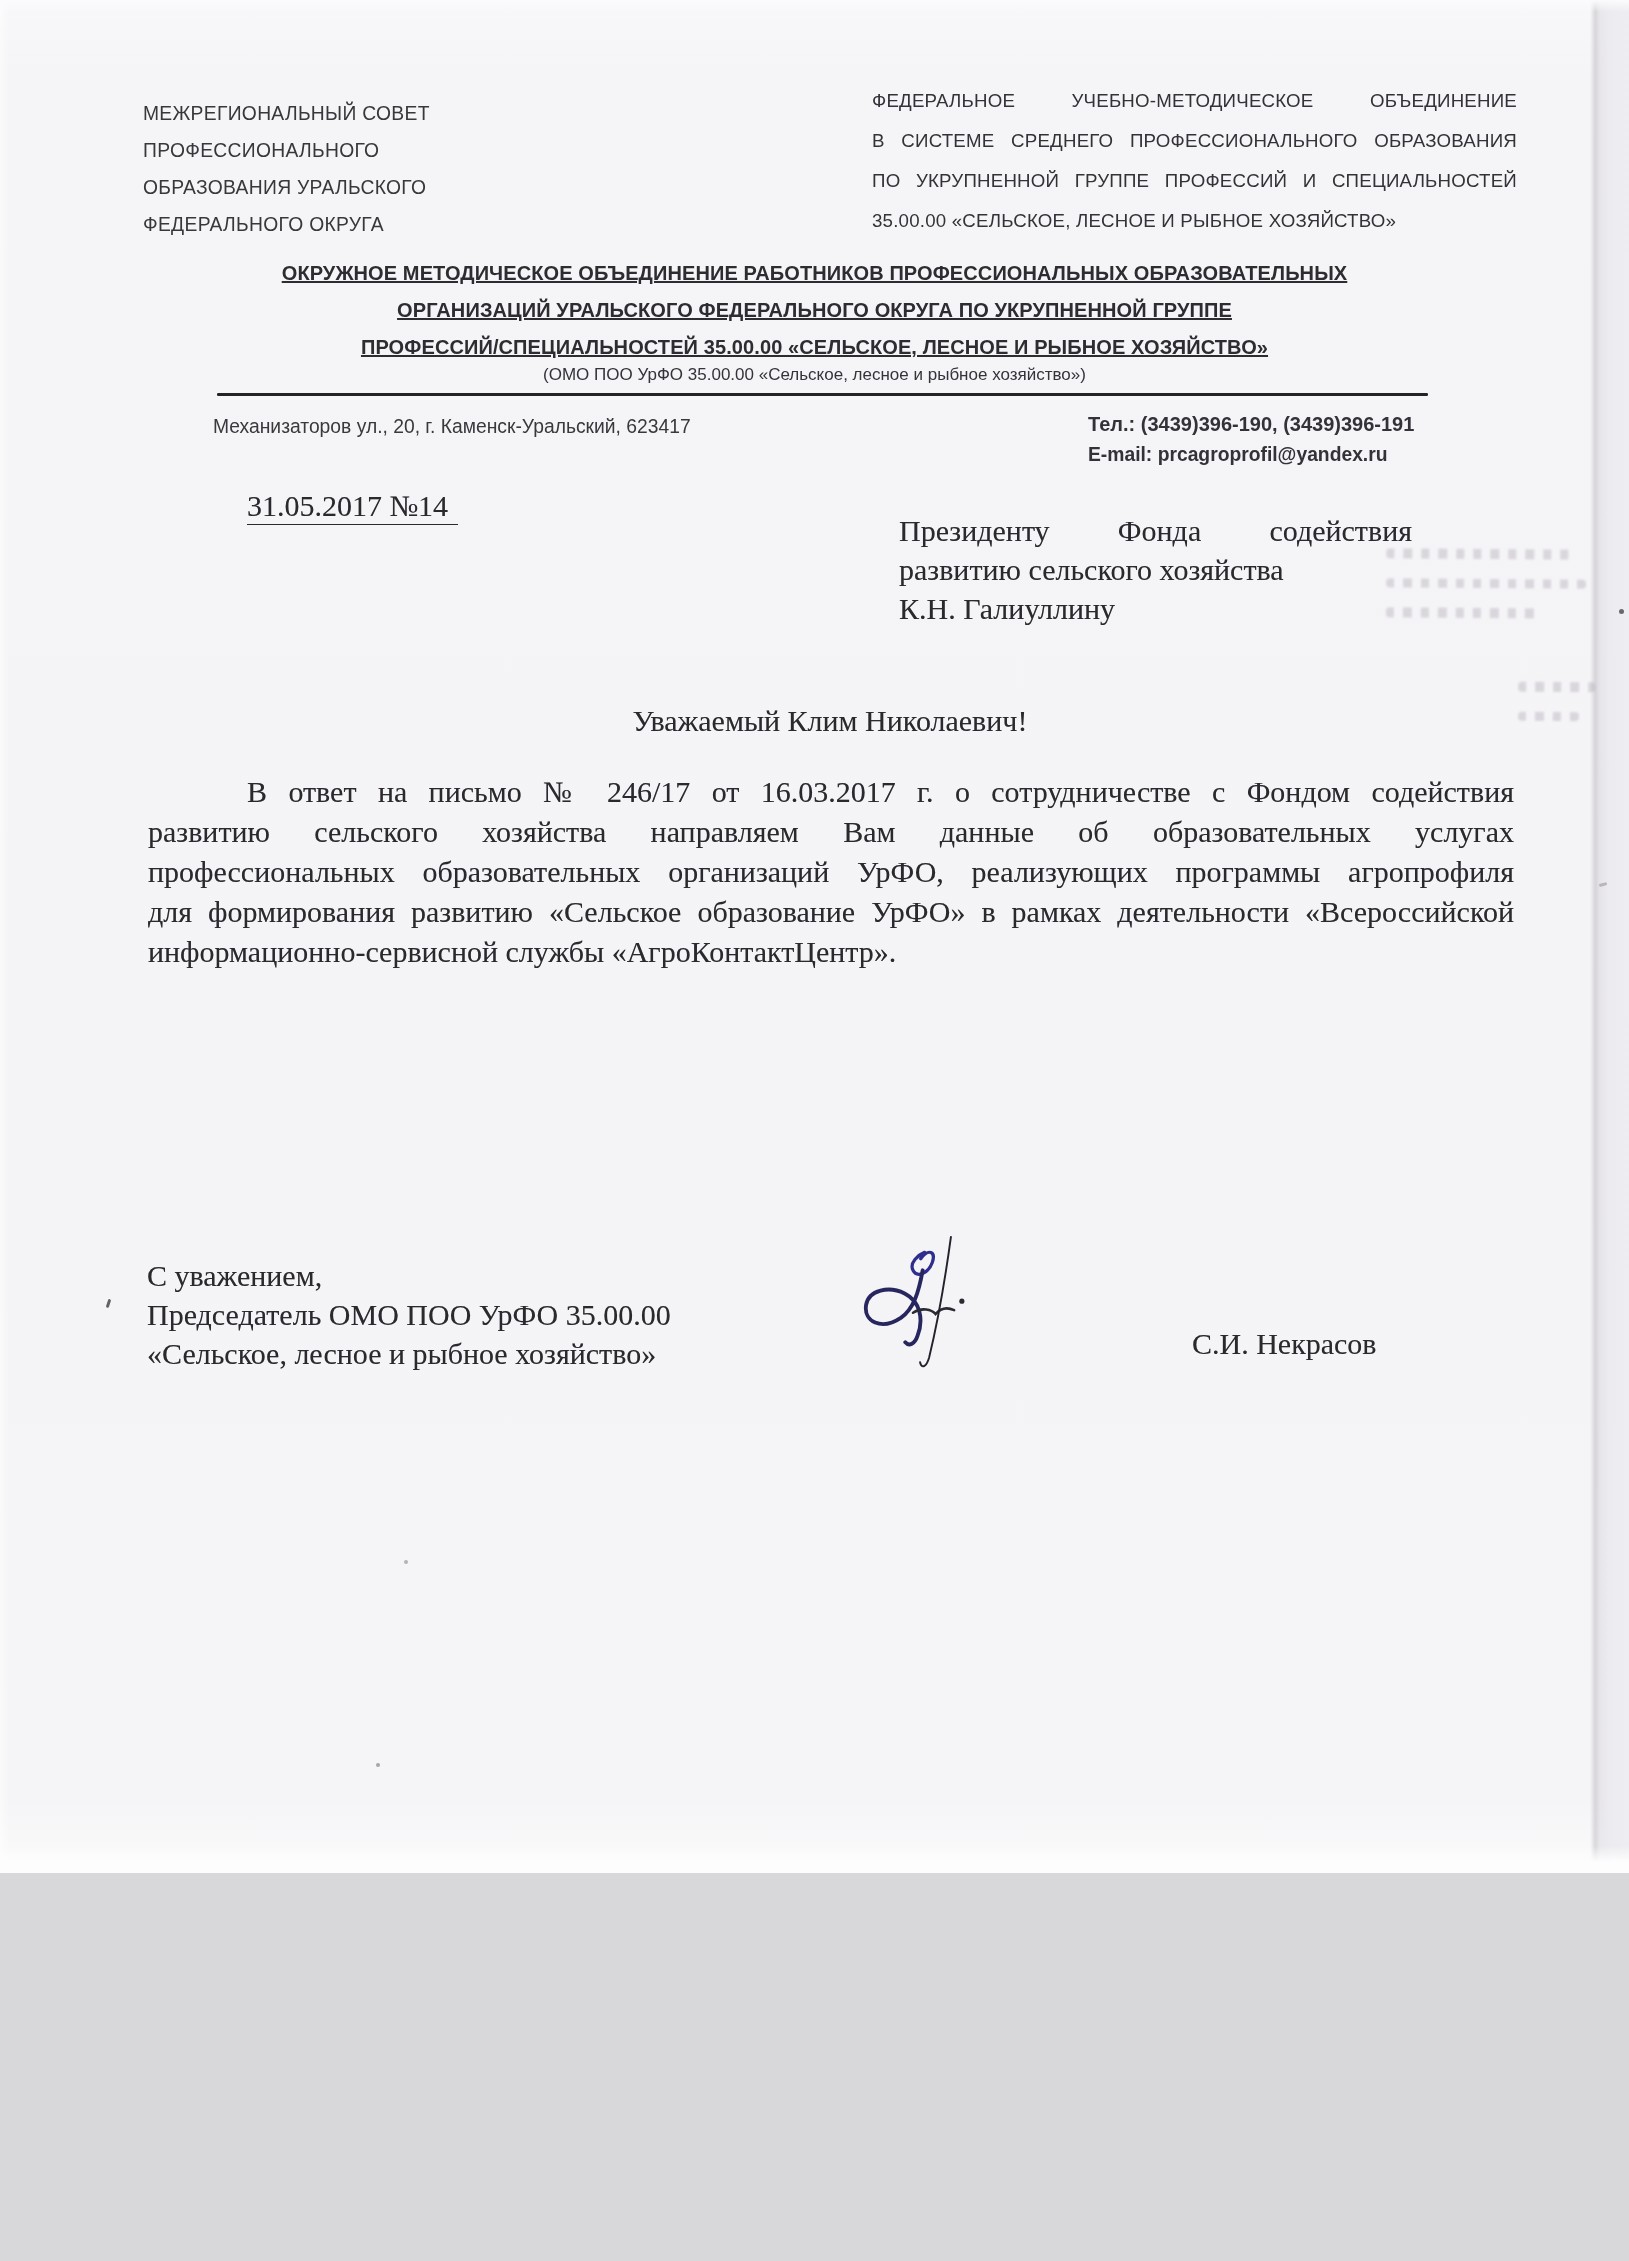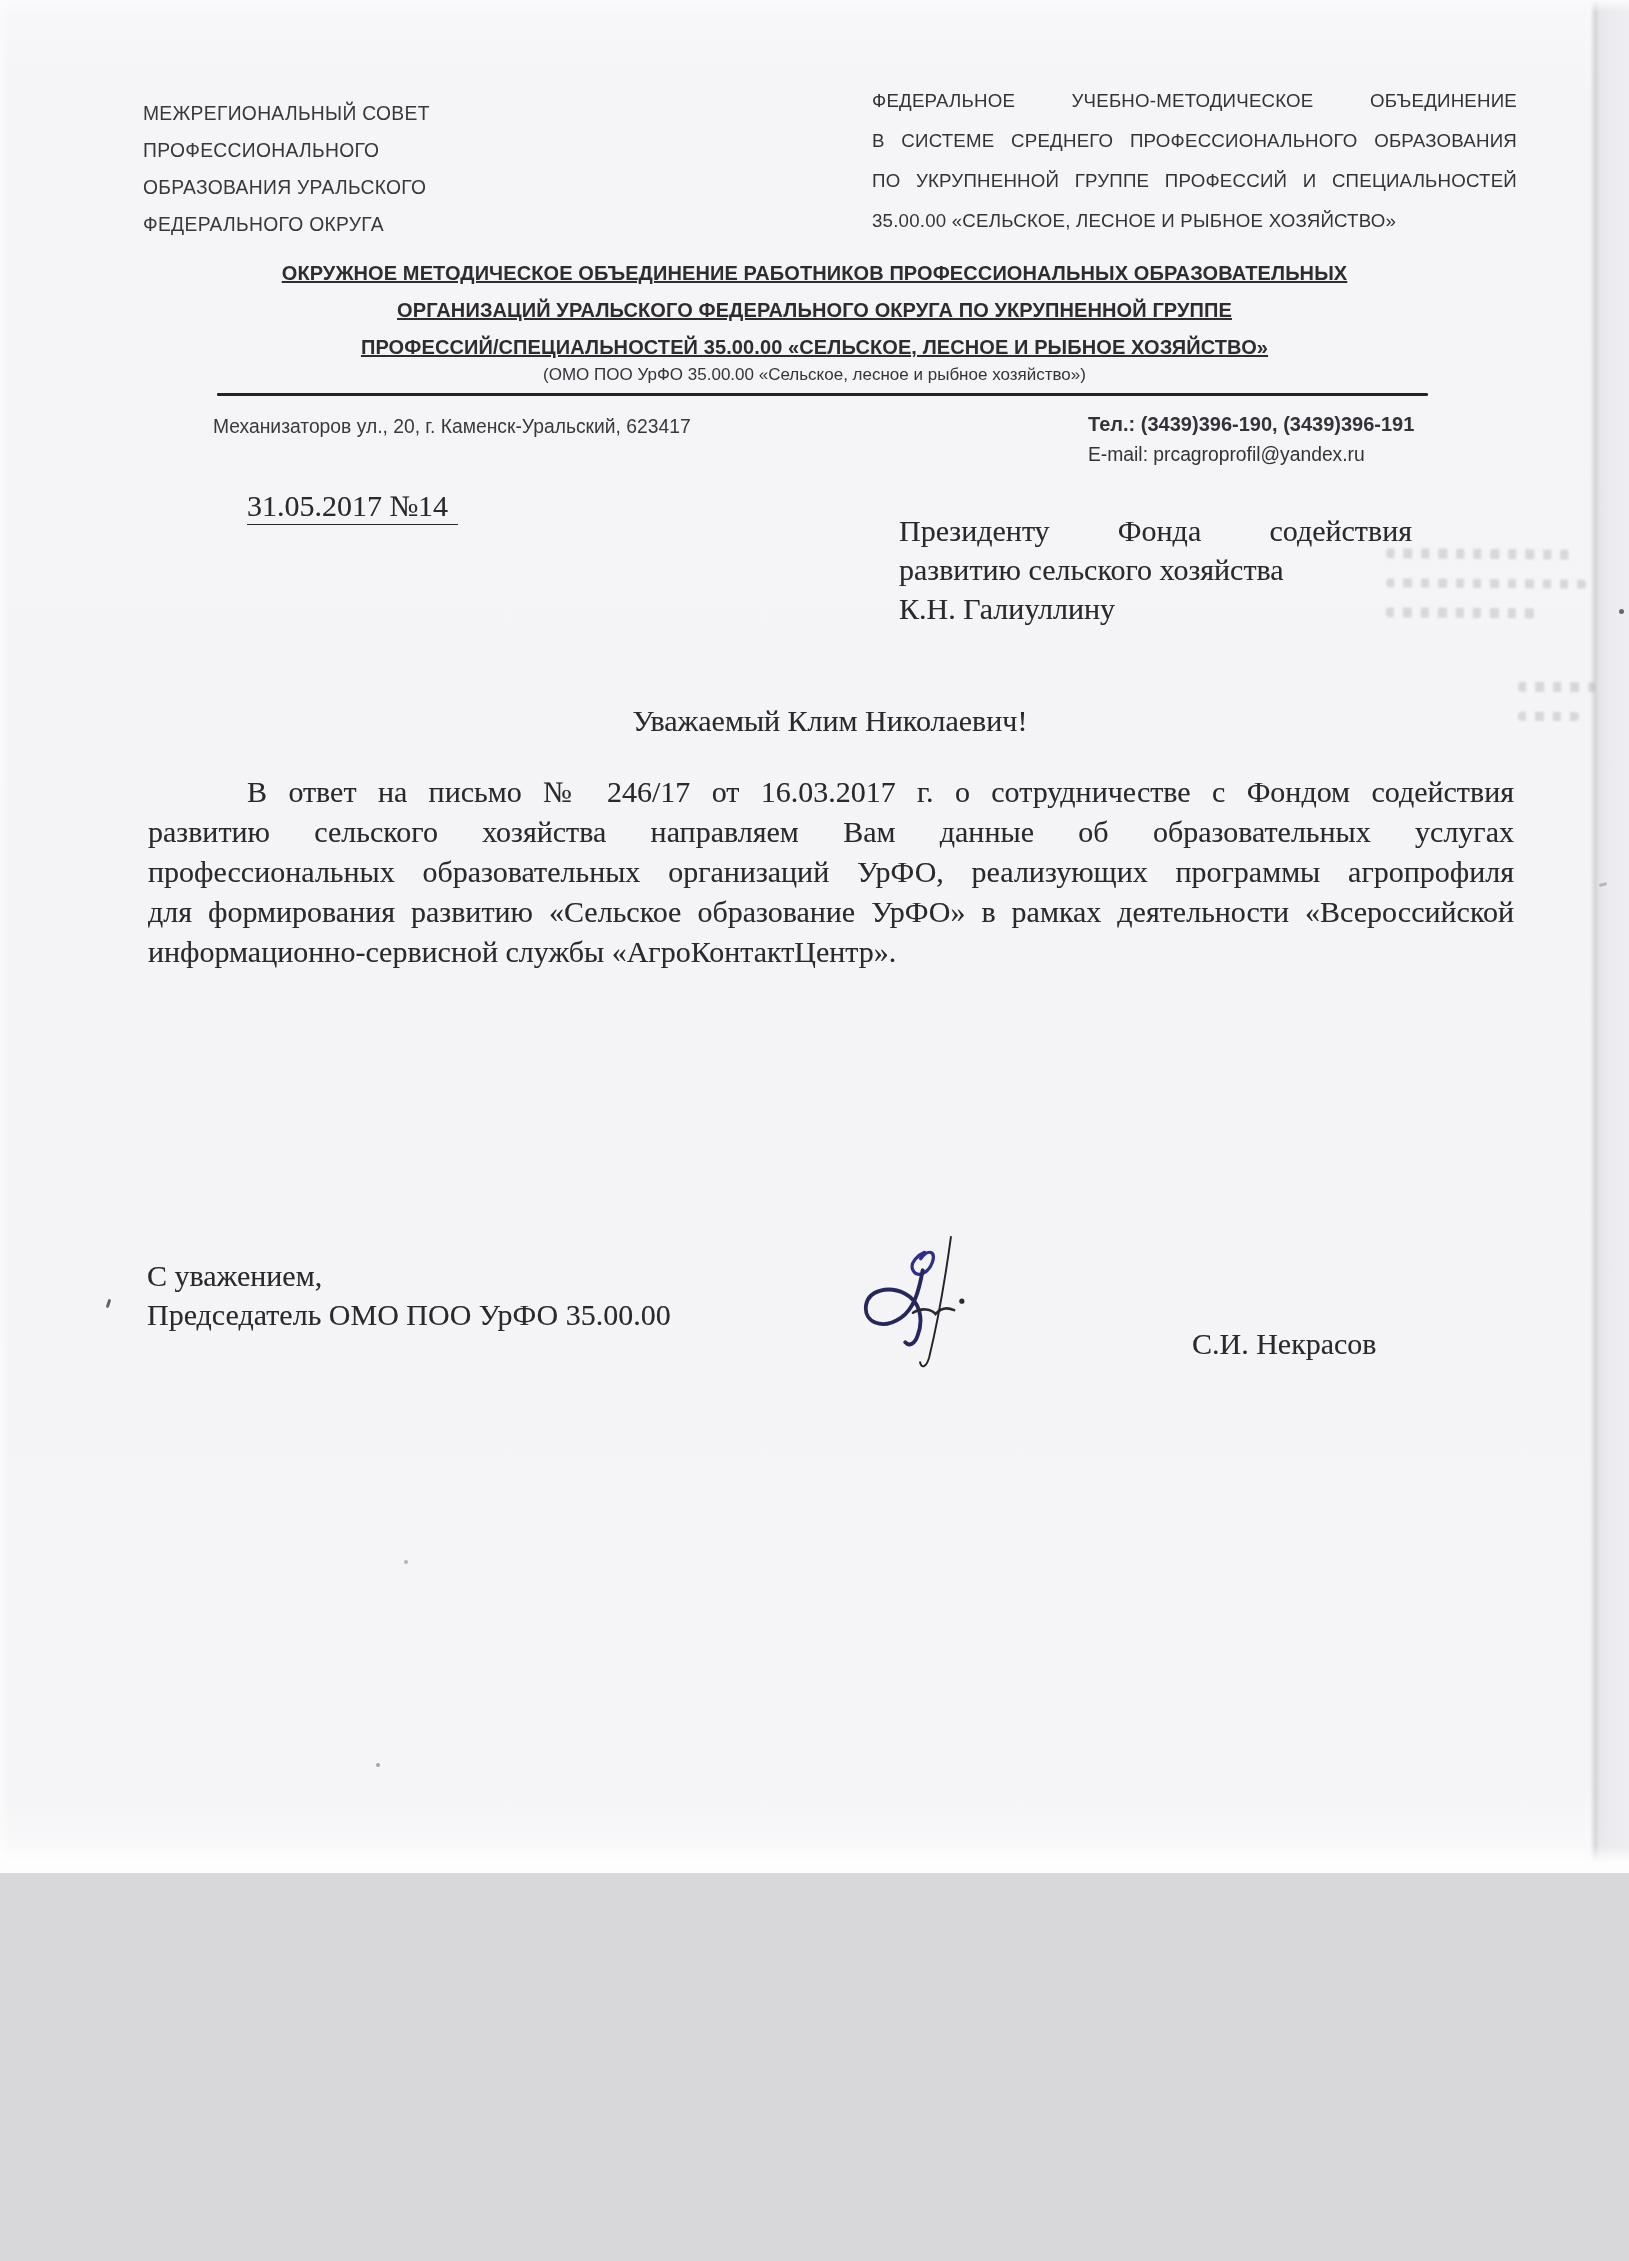--- a/index.html
+++ b/index.html
@@ -13,21 +13,21 @@
   .lh-left{left:143px;top:95px;width:335px;font-size:19.3px;line-height:37px;letter-spacing:0.3px;}
   .lh-right{left:872px;top:81px;width:645px;font-size:18.7px;line-height:40px;letter-spacing:0.2px;color:#343238;}
   
   .org-title{left:202px;top:255px;width:1225px;text-align:center;font-weight:bold;
     font-size:20px;line-height:37px;color:#2e2c31;letter-spacing:0.1px;}
   .org-title .line{white-space:nowrap;text-decoration:underline;}
   .org-sub{left:202px;top:365px;width:1225px;text-align:center;font-size:17px;font-weight:400;color:#35333a;}
   .rule{left:217px;top:393px;width:1211px;height:2.6px;background:#232227;border-radius:1.3px;}
   .addr{left:213px;top:416px;font-size:19.3px;color:#3a383d;}
   .tel{left:1088px;top:413px;font-size:20px;font-weight:bold;color:#343238;}
-  .mail{left:1088px;top:444px;font-size:19.3px;font-weight:normal;color:#343238;}
+  .mail{left:1088px;top:444px;font-size:19.3px;font-weight:bold;color:#343238;}
   .ref{left:247px;top:489px;font-size:30px;border-bottom:1.9px solid #2b292e;padding:0 10.3px 1.3px 0;}
   .addressee{left:899px;top:511px;width:513px;font-size:30px;line-height:39px;}
   .salutation{left:148px;top:704px;width:1364px;text-align:center;font-size:30px;}
   .body-par{left:148px;top:772px;width:1366px;font-size:30px;line-height:40px;}
   .body-par .indent{box-sizing:border-box;padding-left:99px;}
   .closing{left:147px;top:1256px;font-size:30px;line-height:39px;}
   .name{left:1192px;top:1327px;font-size:30px;}
   .sig{left:859px;top:1230px;}
   
   .edge-right{right:0;top:0;width:40px;height:100%;
@@ -90,20 +90,21 @@
     <div class="just indent">В ответ на письмо № 246/17 от 16.03.2017 г. о сотрудничестве с Фондом содействия</div>
     <div class="just">развитию сельского хозяйства направляем Вам данные об образовательных услугах</div>
     <div class="just">профессиональных образовательных организаций УрФО, реализующих программы агропрофиля</div>
     <div class="just">для формирования развитию «Сельское образование УрФО» в рамках деятельности «Всероссийской</div>
     <div>информационно-сервисной службы «АгроКонтактЦентр».</div>
   </div>
 
   <div class="abs closing serif">
     <div>С уважением,</div>
     <div>Председатель ОМО ПОО УрФО 35.00.00</div>
+    <div>«Сельское, лесное и рыбное хозяйство»</div>
   </div>
 
   <svg class="abs sig" width="135" height="152" viewBox="0 0 210 235">
     <path d="M96 44 C108 28 120 32 114 50 C108 67 90 74 84 62 C78 50 92 38 102 34" fill="none" stroke="#2f2e8e" stroke-width="5" stroke-linecap="round"></path>
     <path d="M99 62 C93 96 85 122 65 136 C35 156 7 142 11 116 C15 92 47 86 71 98 C95 110 101 138 91 164 C87 176 78 181 72 174" fill="none" stroke="#27265f" stroke-width="6" stroke-linecap="round"></path>
     <path d="M84 128 C98 119 113 123 119 130 C127 121 137 119 148 124" fill="none" stroke="#2a2a33" stroke-width="4" stroke-linecap="round"></path>
     <path d="M143 10 C137 54 125 132 109 198 C105 212 97 216 95 205" fill="none" stroke="#23232d" stroke-width="3" stroke-linecap="round"></path>
     <circle cx="160" cy="110" r="4" fill="#2a2a33"></circle>
   </svg>
 

